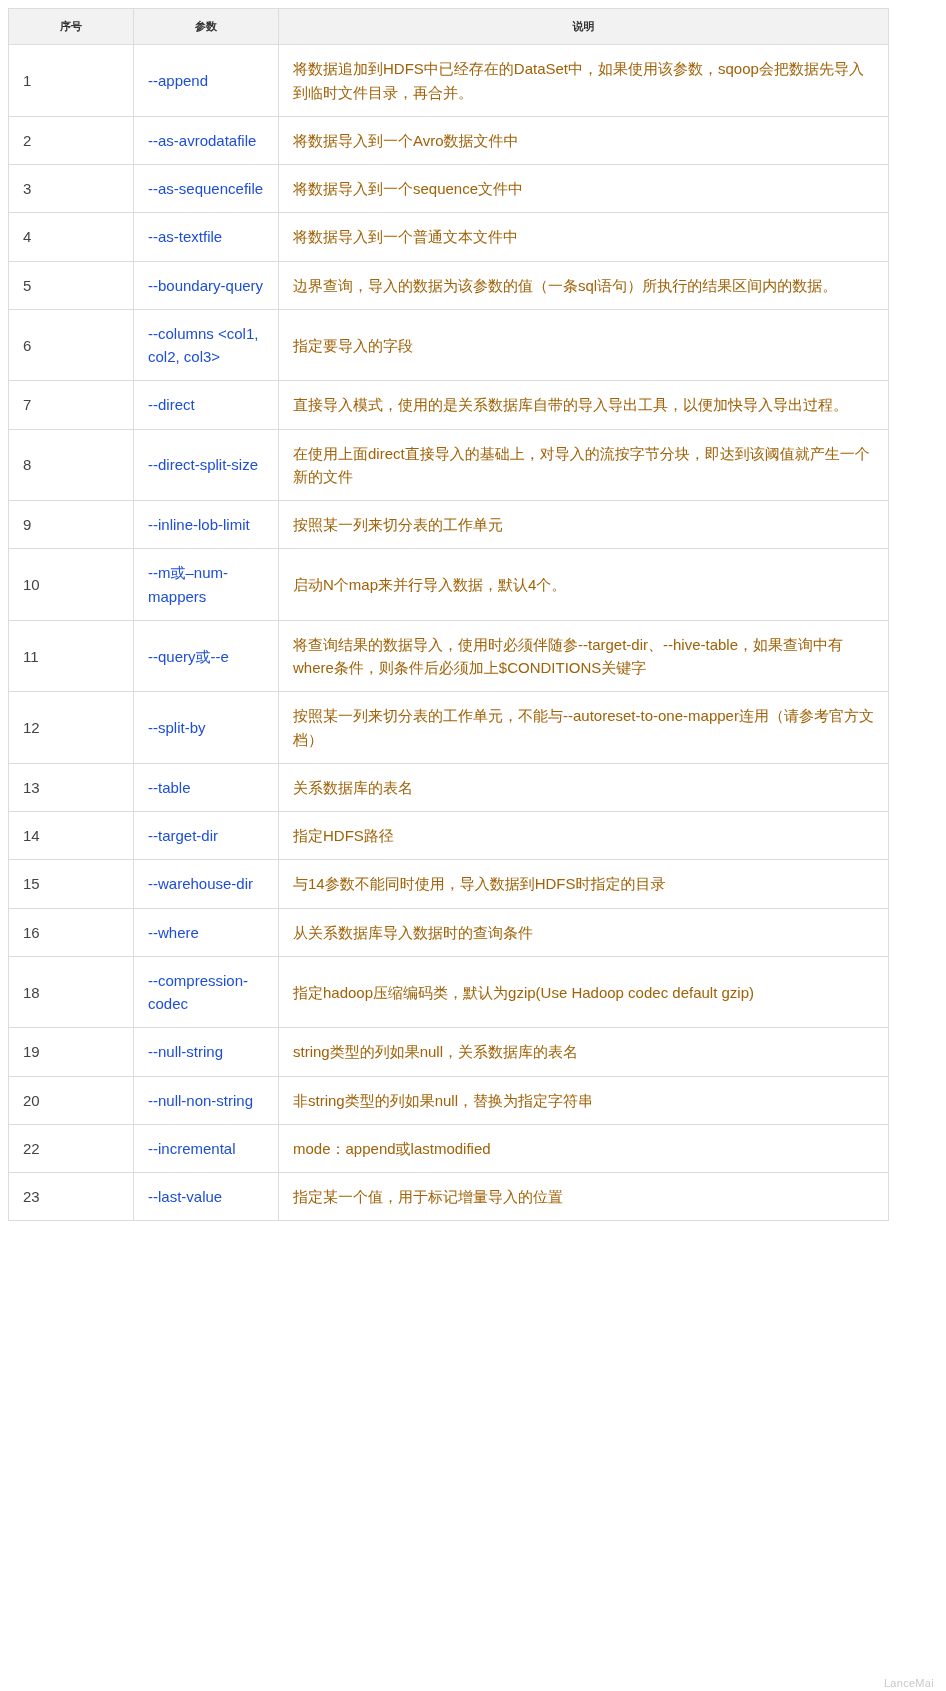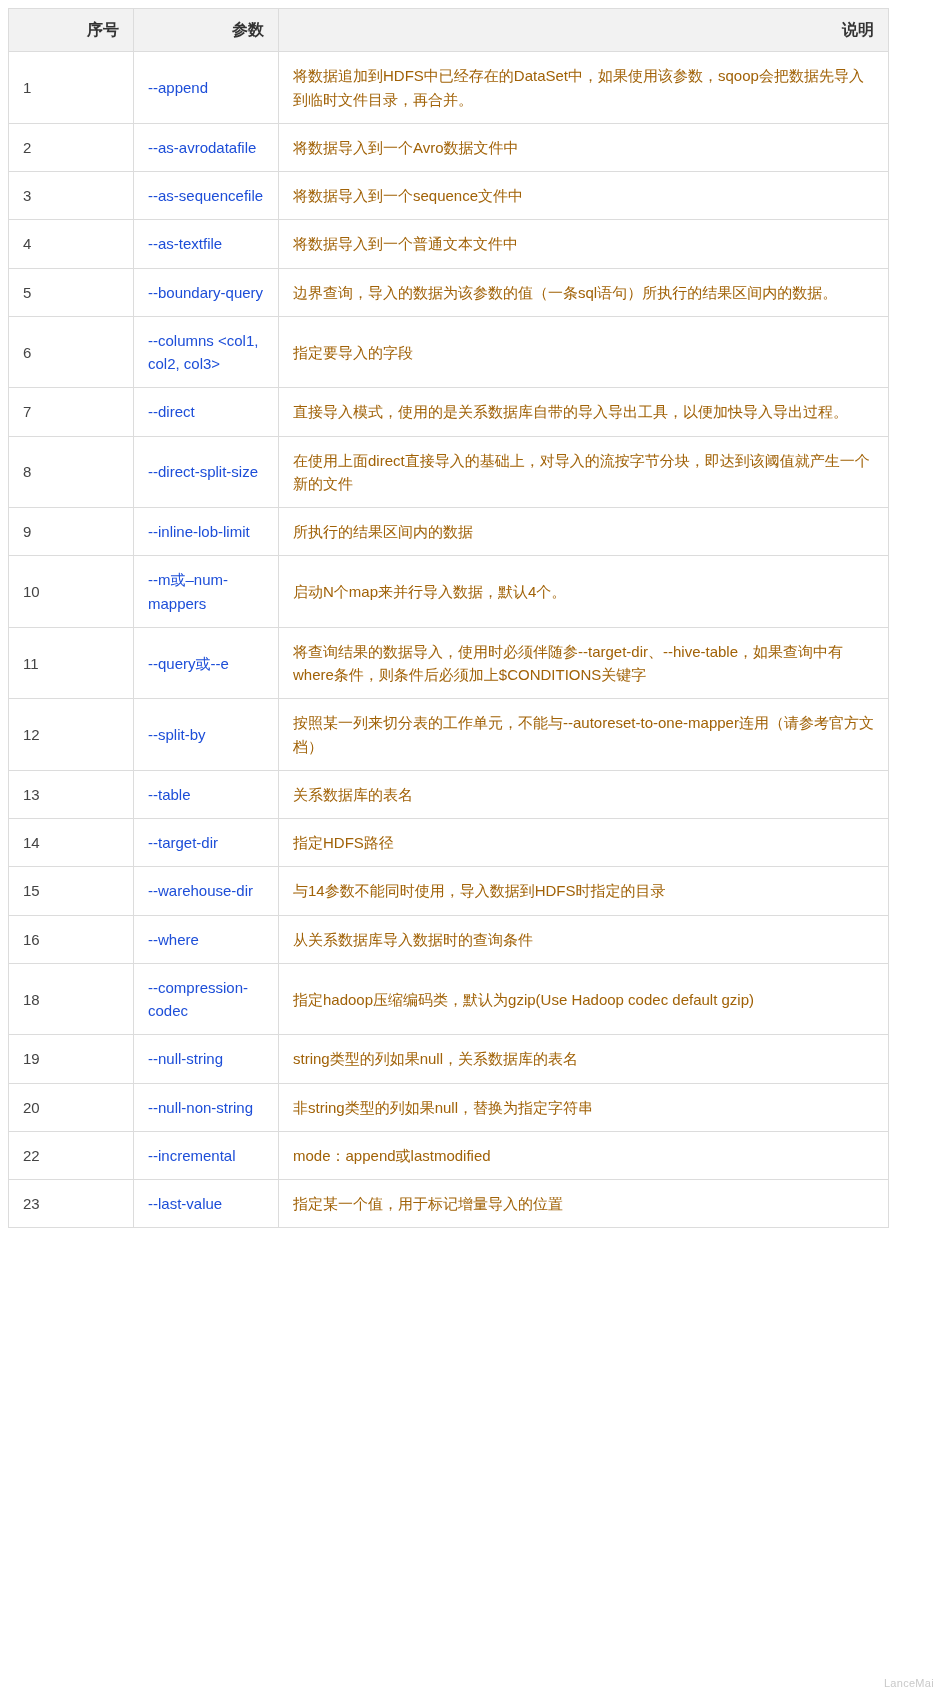--- a/index.html
+++ b/index.html
@@ -24,23 +24,23 @@
     width: 880px;
     table-layout: fixed;
     border: 1px solid #dcdcdc;
   }
   table.param-table col.c-idx { width: 125px; }
   table.param-table col.c-param { width: 145px; }
   table.param-table col.c-desc { width: 610px; }
   table.param-table thead th {
     background: #f2f2f2;
     border: 1px solid #dcdcdc;
-    text-align: right;
+    text-align: center;
     font-weight: bold;
-    font-size: 16px;
+    font-size: 11px;
     color: #333333;
     padding: 10px 14px;
     line-height: 1.4;
   }
   table.param-table tbody td {
     border: 1px solid #dcdcdc;
     vertical-align: middle;
     font-size: 15px;
     color: #444444;
     padding: 12px 14px;
@@ -121,21 +121,21 @@
           <td class="desc">直接导入模式，使用的是关系数据库自带的导入导出工具，以便加快导入导出过程。</td>
         </tr>
         <tr>
           <td class="idx">8</td>
           <td class="param">--direct-split-size</td>
           <td class="desc">在使用上面direct直接导入的基础上，对导入的流按字节分块，即达到该阈值就产生一个新的文件</td>
         </tr>
         <tr>
           <td class="idx">9</td>
           <td class="param">--inline-lob-limit</td>
-          <td class="desc">所执行的结果区间内的数据</td>
+          <td class="desc">按照某一列来切分表的工作单元</td>
         </tr>
         <tr>
           <td class="idx">10</td>
           <td class="param">--m或–num-mappers</td>
           <td class="desc">启动N个map来并行导入数据，默认4个。</td>
         </tr>
         <tr>
           <td class="idx">11</td>
           <td class="param">--query或--e</td>
           <td class="desc">将查询结果的数据导入，使用时必须伴随参--target-dir、--hive-table，如果查询中有where条件，则条件后必须加上$CONDITIONS关键字</td>

